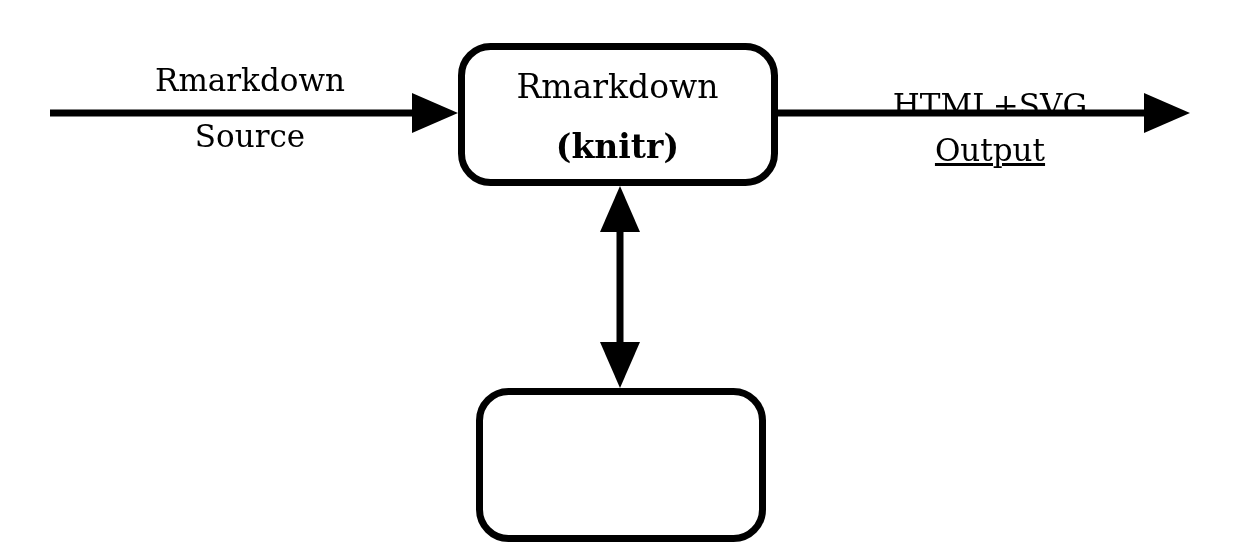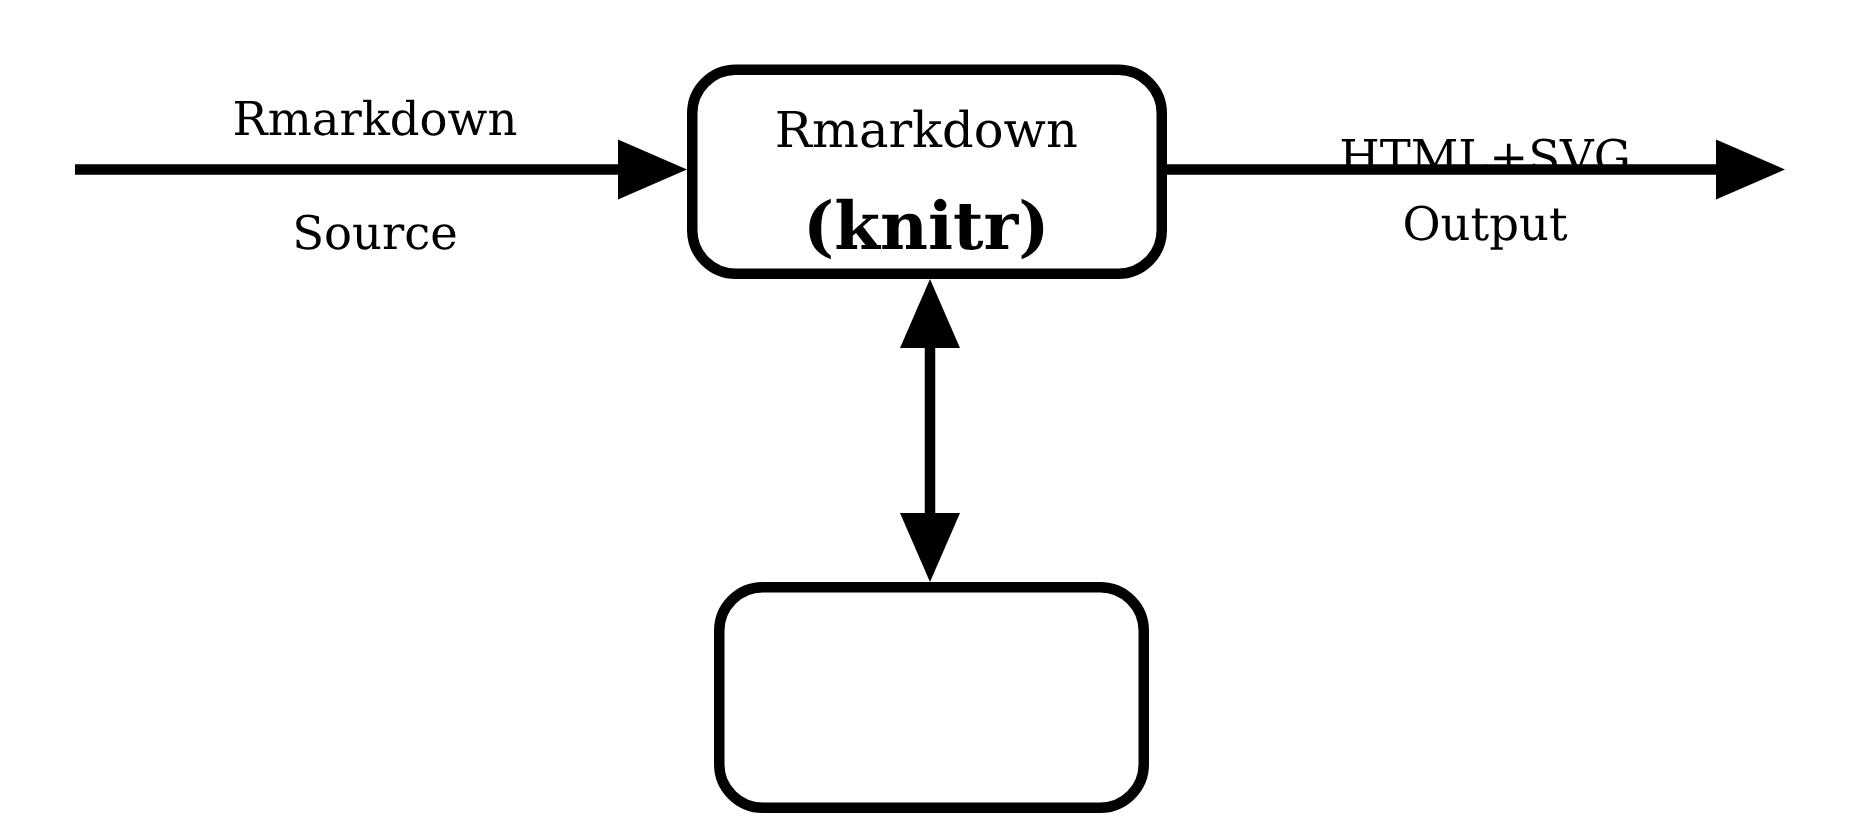--- a/index.html
+++ b/index.html
@@ -42,21 +42,21 @@
     font-family: "DejaVu Serif", serif;
     white-space: nowrap;
     line-height: 1;
   }
   .node-label.plain {
     font-weight: 400;
     font-size: 33px;
   }
   .node-label.bold {
     font-weight: 700;
-    font-size: 44px;
+    font-size: 33px;
   }
   .edge-label {
     position: absolute;
     text-align: center;
     color: #000000;
     font-family: "DejaVu Serif", serif;
     font-weight: 400;
     font-size: 31px;
     white-space: nowrap;
     line-height: 1;
@@ -88,18 +88,18 @@
     </g>
 
     <rect class="box-rect" x="479.5" y="391.5" width="283" height="147" rx="29" ry="29"></rect>
   </svg>
 
   <div class="node-label plain" style="left:461px; top:70px; width:313px;">Rmarkdown</div>
   <div class="node-label bold" style="left:461px; top:130px; width:313px;">(knitr)</div>
 
 
   <div class="edge-label" style="left:50px; top:65px; width:400px;">Rmarkdown</div>
-  <div class="edge-label" style="left:50px; top:141px; width:400px;">Source</div>
+  <div class="edge-label" style="left:50px; top:121px; width:400px;">Source</div>
 
   <div class="edge-label" style="left:790px; top:65px; width:400px;margin-top:25px;">HTML+SVG</div>
-  <div class="edge-label" style="left:790px; top:135px; width:400px;">Output</div>
+  <div class="edge-label" style="left:790px; top:135px; width:400px;text-decoration:underline;">Output</div>
 
 </div>
 
 </body></html>

